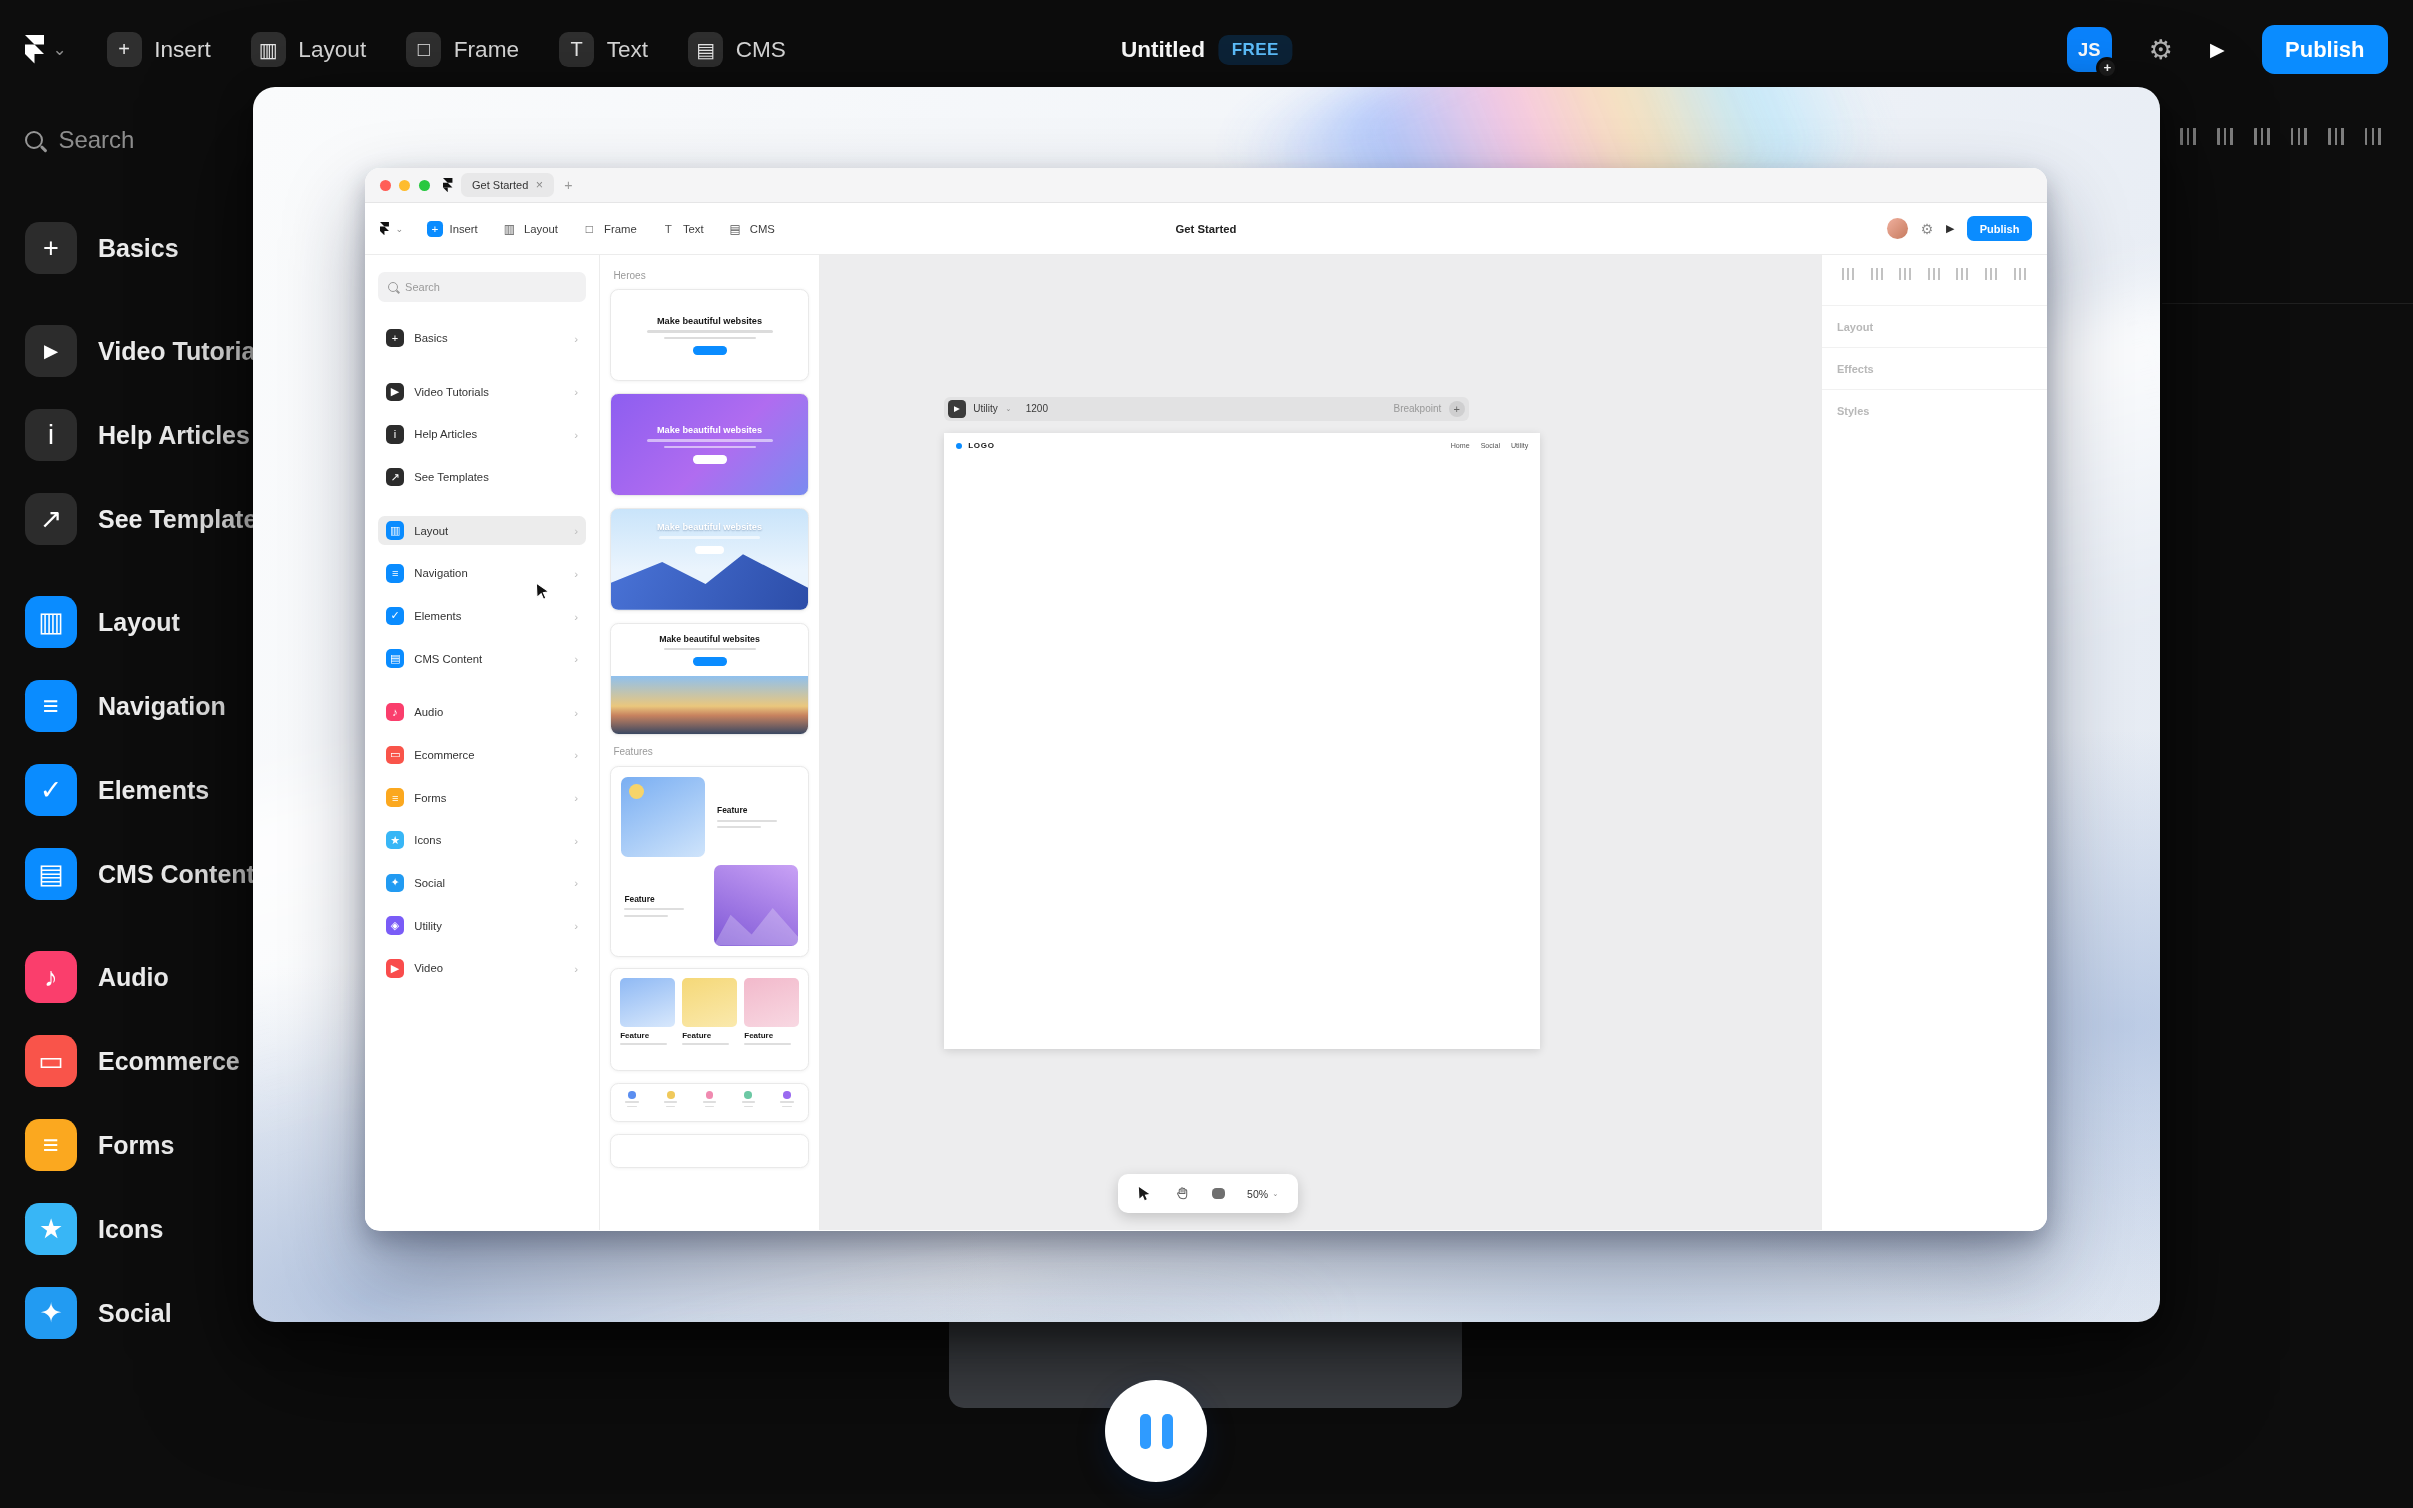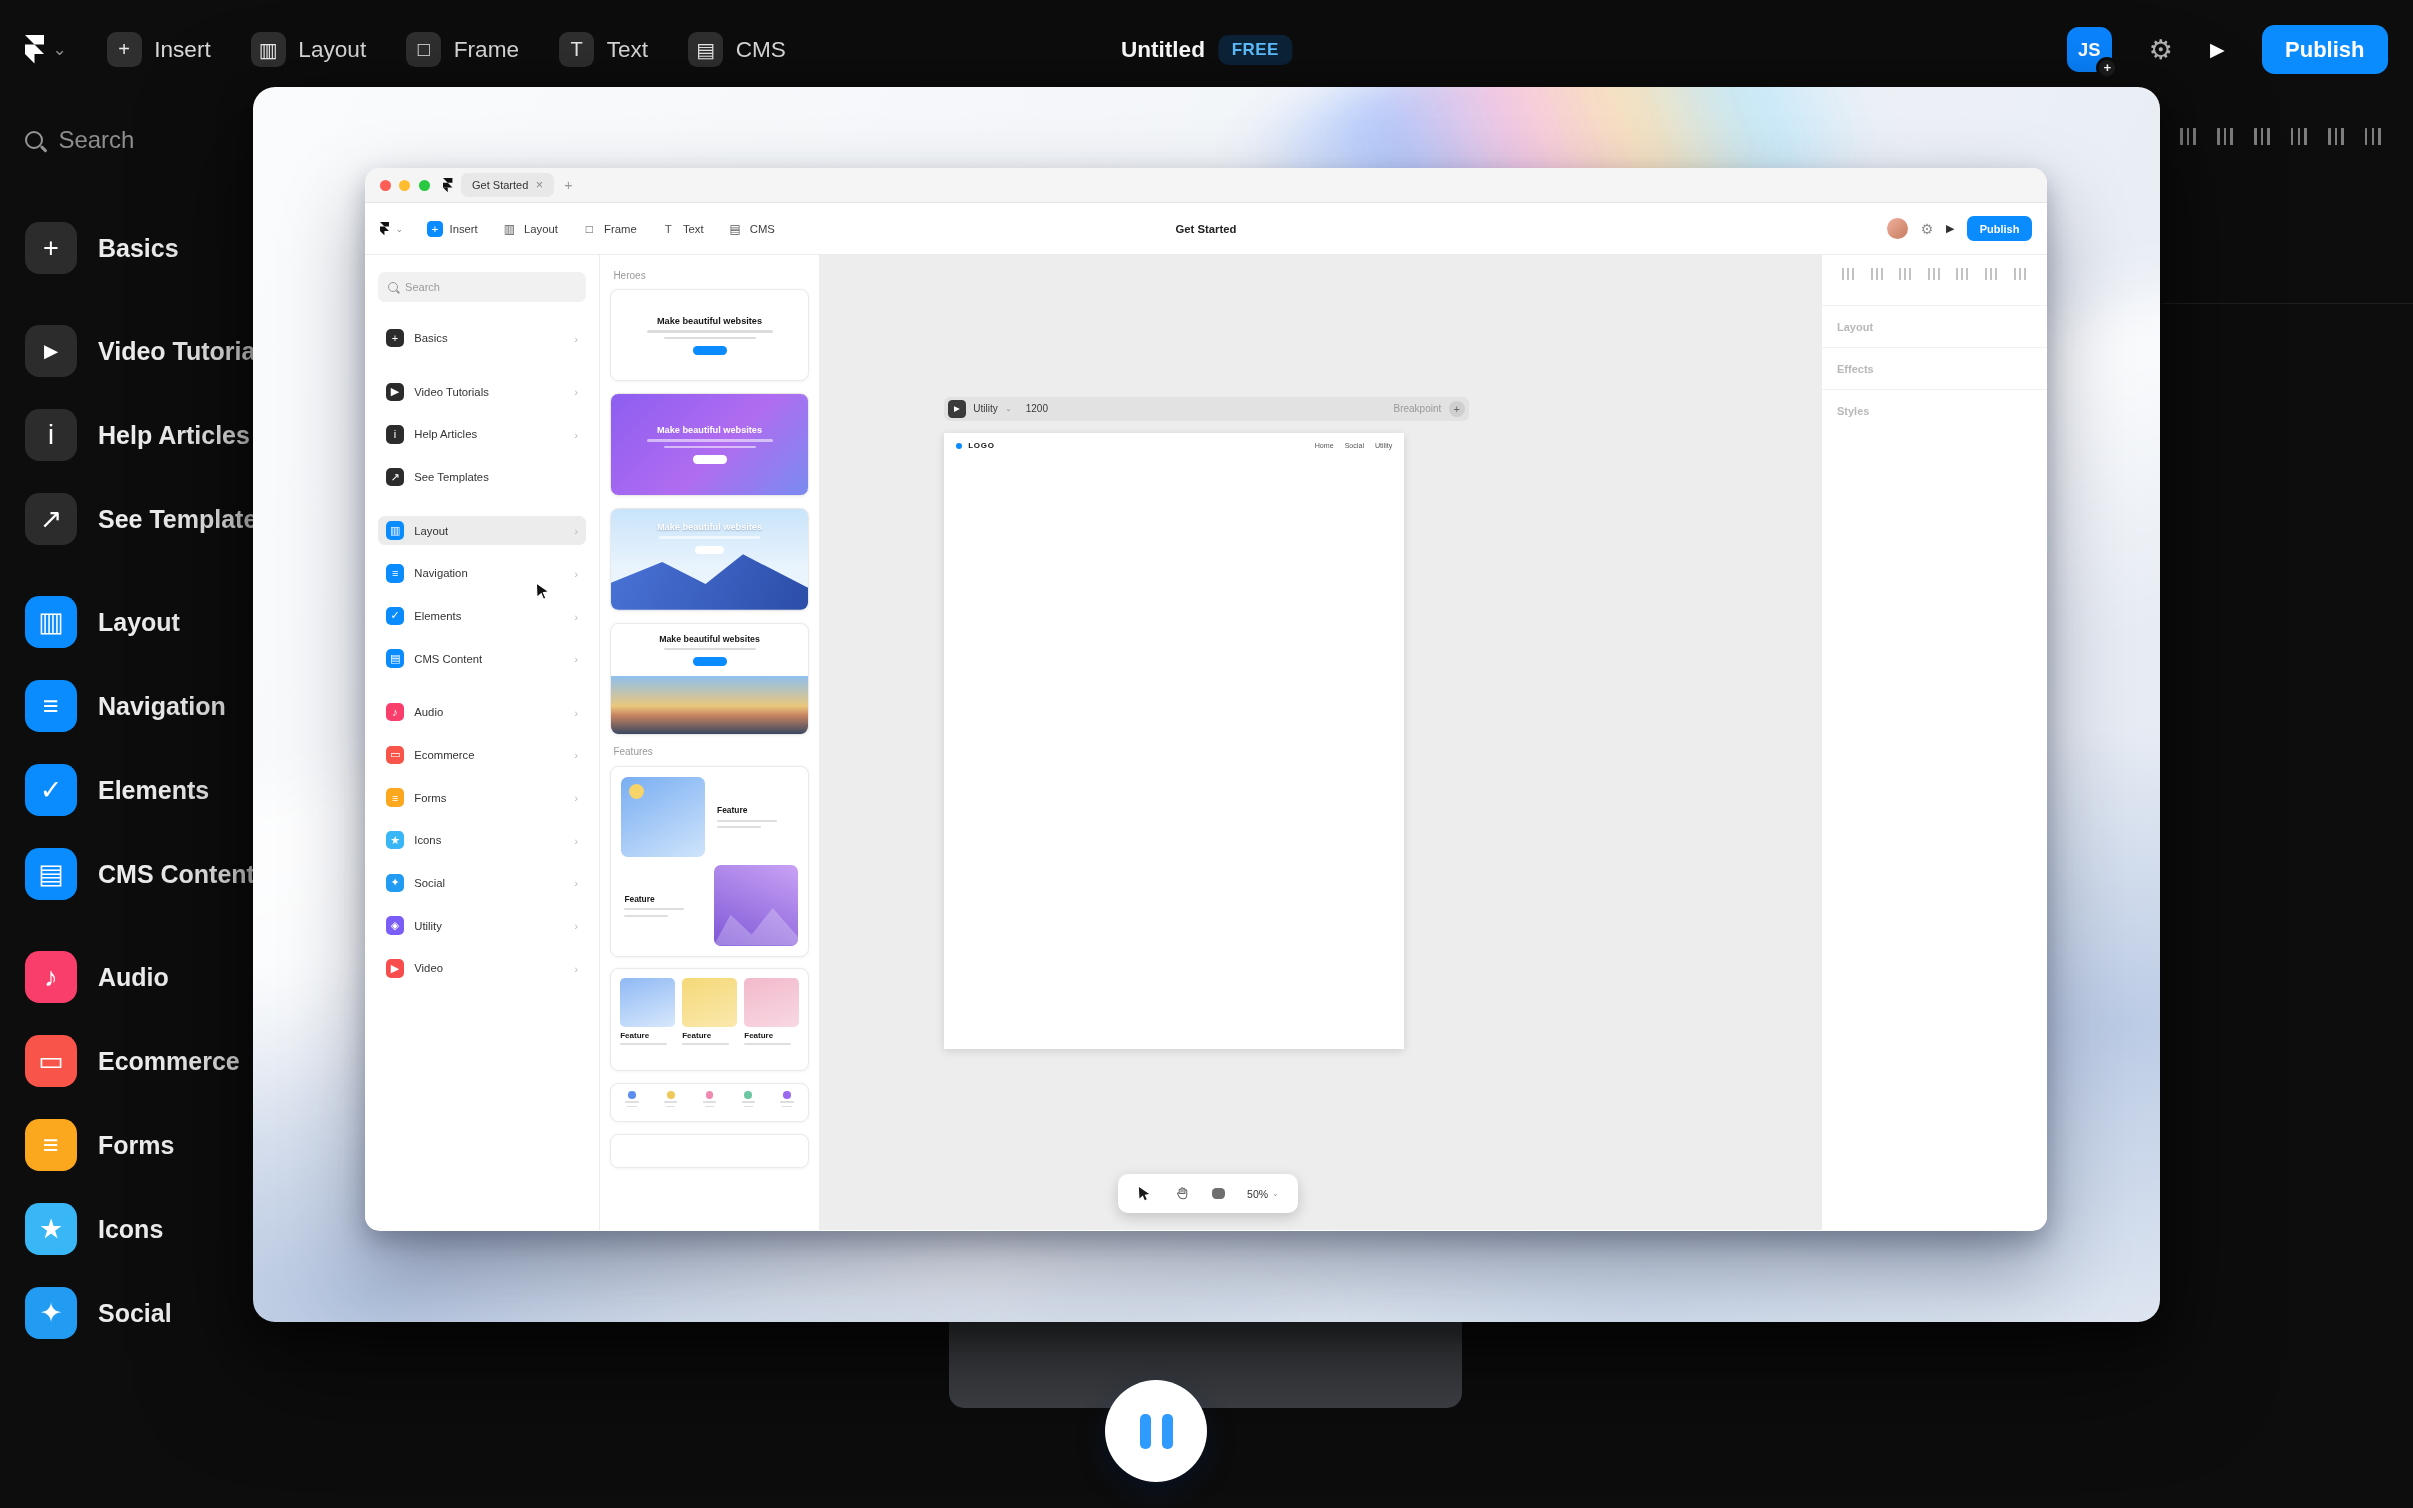--- a/index.html
+++ b/index.html
@@ -173,21 +173,21 @@
   
   .m-canvas { flex:1; background:#ededee; position:relative; }
   .bp-bar { position:absolute; left:124px; top:142px; width:525px; height:23.5px; background:#e2e2e3; border-radius:5.9px; display:flex; align-items:center; gap:7.5px; padding:0 4.2px; }
   .bp-play { width:17.6px; height:17.6px; border-radius:4.2px; background:#3b3b3b; color:#fff; font-size:7.5px; display:grid; place-items:center; }
   .bp-txt { font-size:10px; color:#3a3a3a; font-weight:500; }
   .bp-chev { font-size:7.5px; color:#8a8a8a; }
   .bp-num { font-size:10px; color:#3a3a3a; margin-left:6.7px; }
   .bp-right { margin-left:auto; display:flex; align-items:center; gap:7.5px; }
   .bp-label { font-size:10px; color:#999; }
   .bp-plus { width:16px; height:16px; border-radius:50%; background:#cfcfd0; color:#666; font-size:11px; display:grid; place-items:center; }
-  .site-frame { position:absolute; left:124px; top:178px; width:460px; height:616px; background:#fff; box-shadow:0 1.7px 8.4px rgba(0,0,0,.13); }
+  .site-frame { position:absolute; left:124px; top:178px; width:596px; height:616px; background:#fff; box-shadow:0 1.7px 8.4px rgba(0,0,0,.13); }
   .site-head { display:flex; align-items:center; padding:8.4px 11.7px; }
   .site-dot { width:6.7px; height:6.7px; border-radius:50%; background:#0a8cff; }
   .site-logo { font-size:8px; font-weight:800; color:#161616; letter-spacing:0.7px; margin-left:5.9px; }
   .site-nav { margin-left:auto; display:flex; gap:11px; font-size:7.1px; color:#555; }
   .tools { position:absolute; left:298px; bottom:17px; width:180px; height:39px; background:#fff; border-radius:10px; box-shadow:0 4.2px 13.4px rgba(0,0,0,.18); display:flex; align-items:center; justify-content:space-around; padding:0 8.4px; }
   .tool-cursor svg { display:block; }
   .tool-chat { width:13.4px; height:11px; background:#6f6f6f; border-radius:4.2px; position:relative; }
   .tool-chat::after { content:""; position:absolute; left:2.5px; bottom:-3.4px; border:3.4px solid transparent; border-top-color:#6f6f6f; }
   .tool-zoom { display:flex; align-items:center; gap:4.2px; font-size:10.5px; color:#333; font-weight:500; }
 

